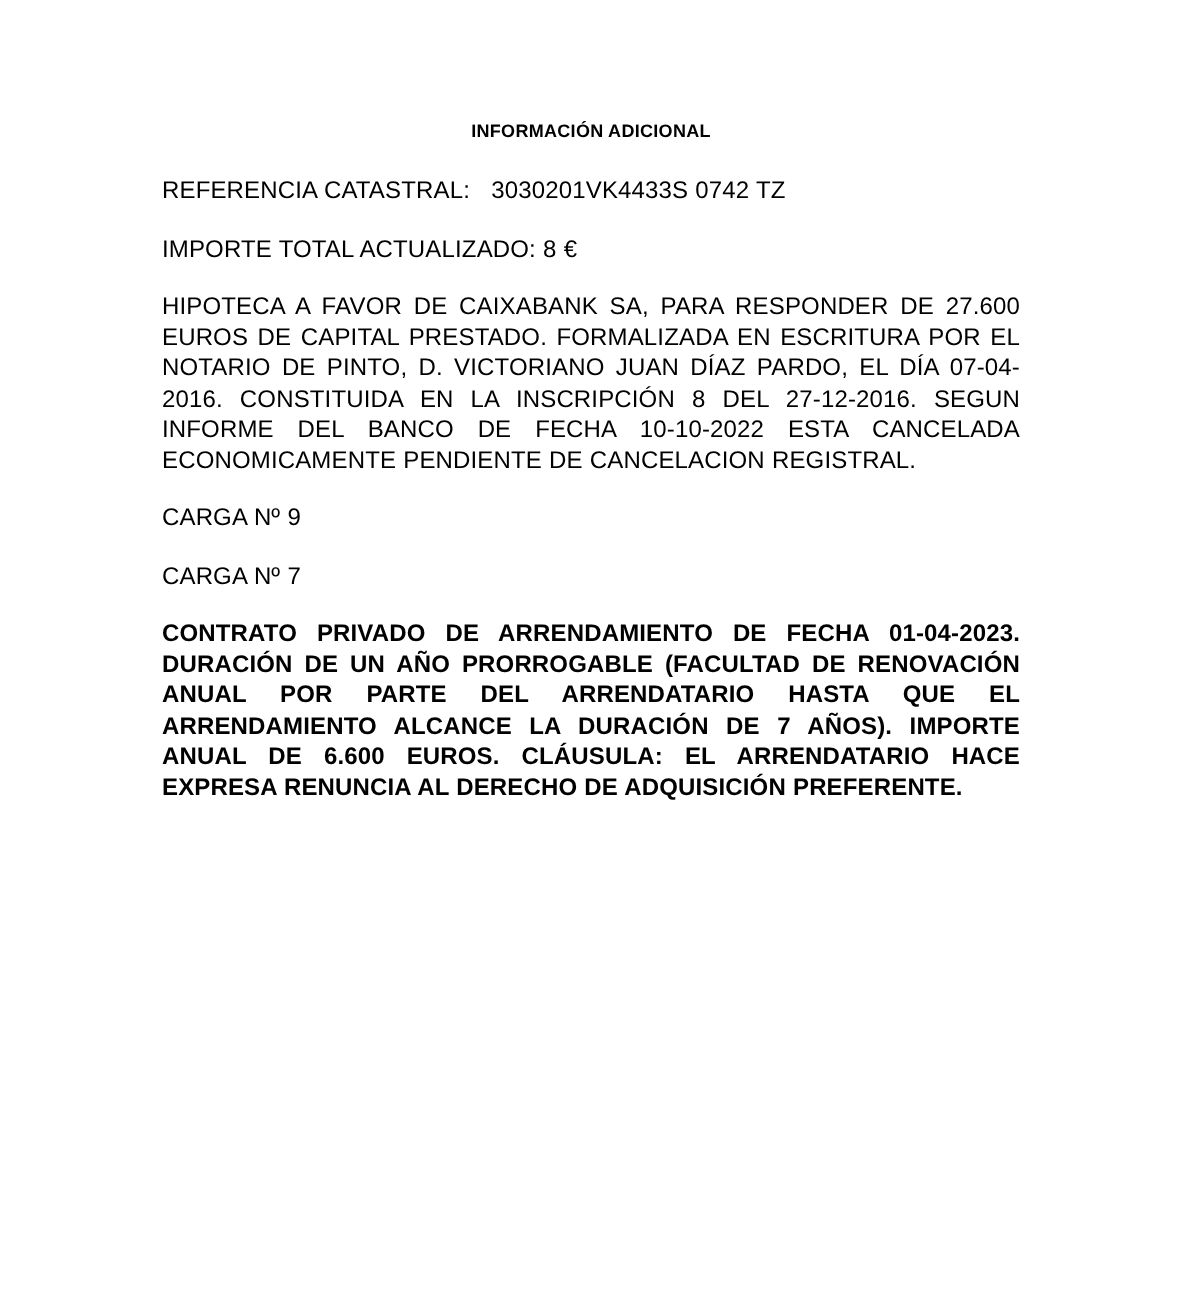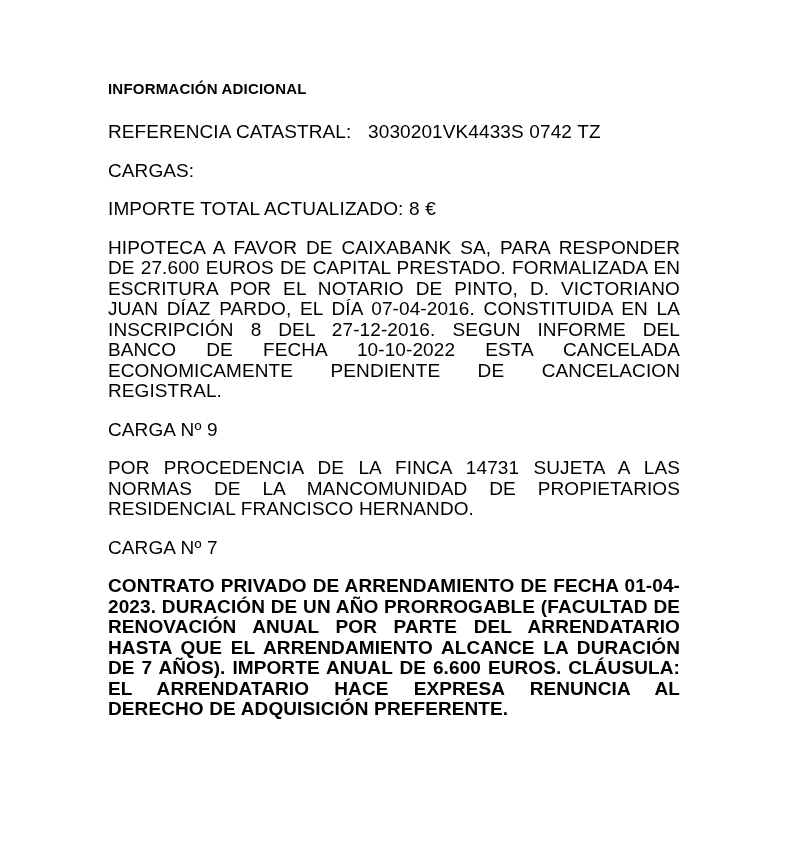--- a/index.html
+++ b/index.html
@@ -14,28 +14,29 @@
     color: #000000;
   }
   .page {
     width: 788px;
     height: 866px;
     box-sizing: border-box;
     padding: 80px 108px 0 108px;
     position: relative;
   }
   .doc-title {
-    font-size: 15px;
+    text-align: center;
+    font-size: 12px;
     font-weight: bold;
     letter-spacing: 0.2px;
     margin: 0 0 24px 0;
     line-height: 1.2;
   }
   .para {
-    font-size: 19px;
+    font-size: 16px;
     line-height: 20.5px;
     margin: 0 0 18px 0;
     text-align: justify;
     text-justify: inter-word;
     letter-spacing: 0.1px;
     word-spacing: 0.2px;
   }
   .para.last {
     margin-bottom: 0;
     font-weight: bold;
@@ -48,25 +49,23 @@
   }
 </style>
 </head>
 <body>
 
 <div class="page">
 
   <h1 class="doc-title">INFORMACIÓN ADICIONAL</h1>
 
   <p class="para nojust ref-label">REFERENCIA CATASTRAL:   3030201VK4433S 0742 TZ</p>
-  <p class="para nojust">CARGAS:</p>
   <p class="para nojust">IMPORTE TOTAL ACTUALIZADO: 8 €</p>
 
   <p class="para">HIPOTECA A FAVOR DE CAIXABANK SA, PARA RESPONDER DE 27.600 EUROS DE CAPITAL PRESTADO. FORMALIZADA EN ESCRITURA POR EL NOTARIO DE PINTO, D. VICTORIANO JUAN DÍAZ PARDO, EL DÍA 07-04-2016. CONSTITUIDA EN LA INSCRIPCIÓN 8 DEL 27-12-2016. SEGUN INFORME DEL BANCO DE FECHA 10-10-2022 ESTA CANCELADA ECONOMICAMENTE PENDIENTE DE CANCELACION REGISTRAL.</p>
 
   <p class="para nojust">CARGA Nº 9</p>
-  <p class="para">POR PROCEDENCIA DE LA FINCA 14731 SUJETA A LAS NORMAS DE LA MANCOMUNIDAD DE PROPIETARIOS RESIDENCIAL FRANCISCO HERNANDO.</p>
 
   <p class="para nojust">CARGA Nº 7</p>
 
   <p class="para last">CONTRATO PRIVADO DE ARRENDAMIENTO DE FECHA 01-04-2023. DURACIÓN DE UN AÑO PRORROGABLE (FACULTAD DE RENOVACIÓN ANUAL POR PARTE DEL ARRENDATARIO HASTA QUE EL ARRENDAMIENTO ALCANCE LA DURACIÓN DE 7 AÑOS). IMPORTE ANUAL DE 6.600 EUROS. CLÁUSULA: EL ARRENDATARIO HACE EXPRESA RENUNCIA AL DERECHO DE ADQUISICIÓN PREFERENTE.</p>
 
 </div>
 
 </body></html>

